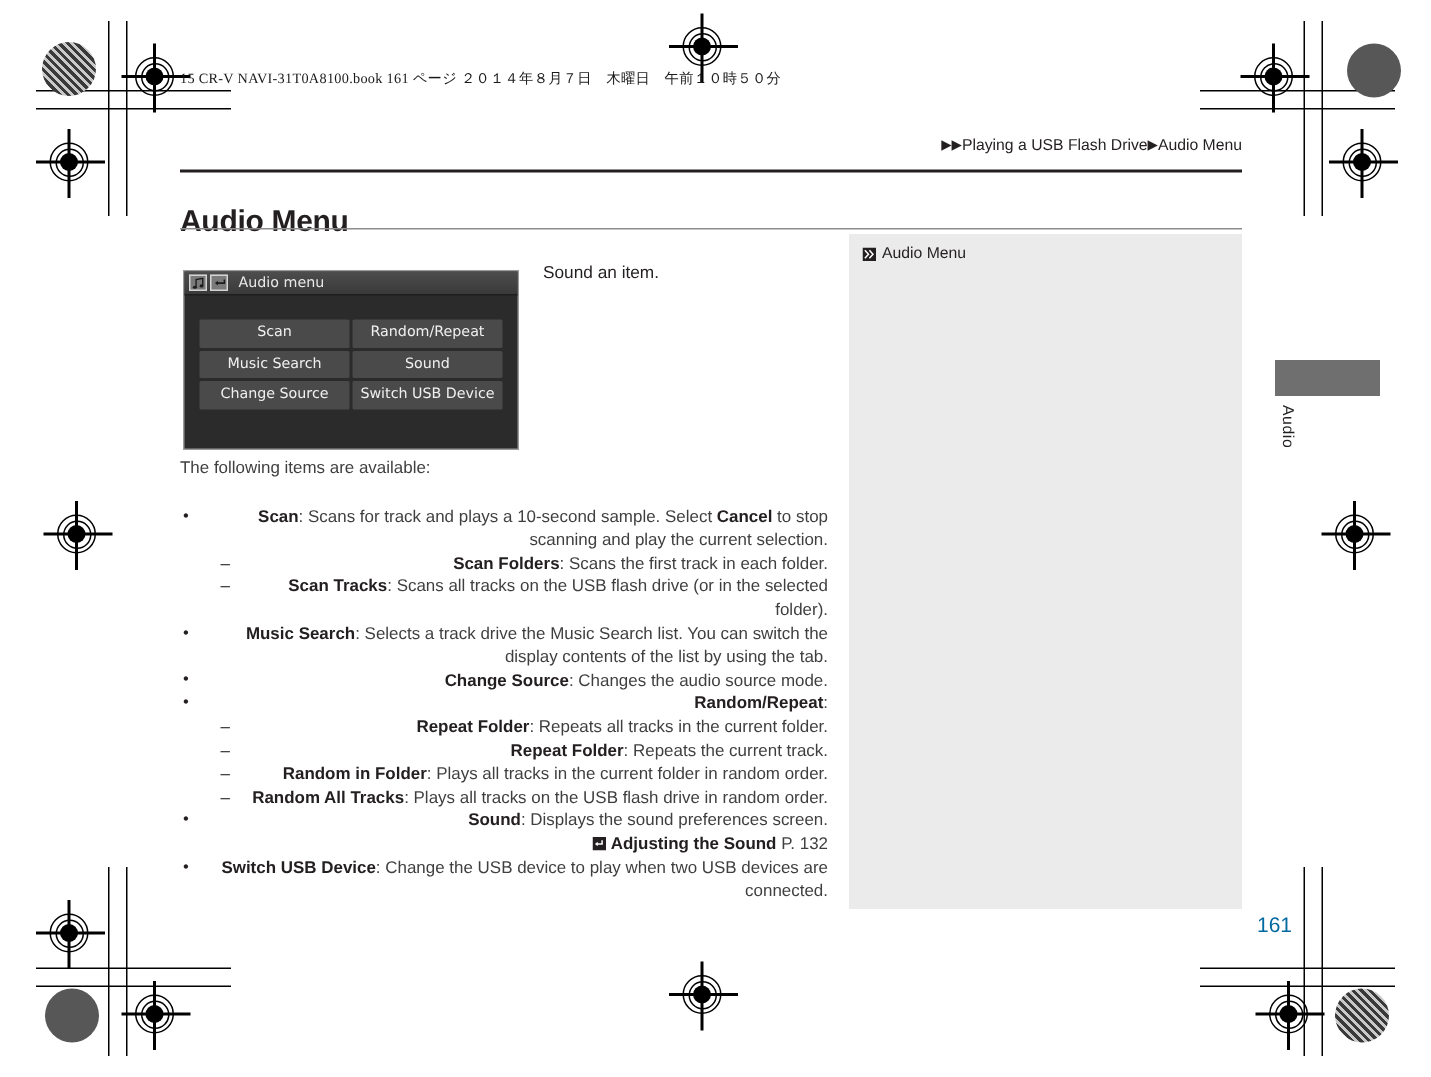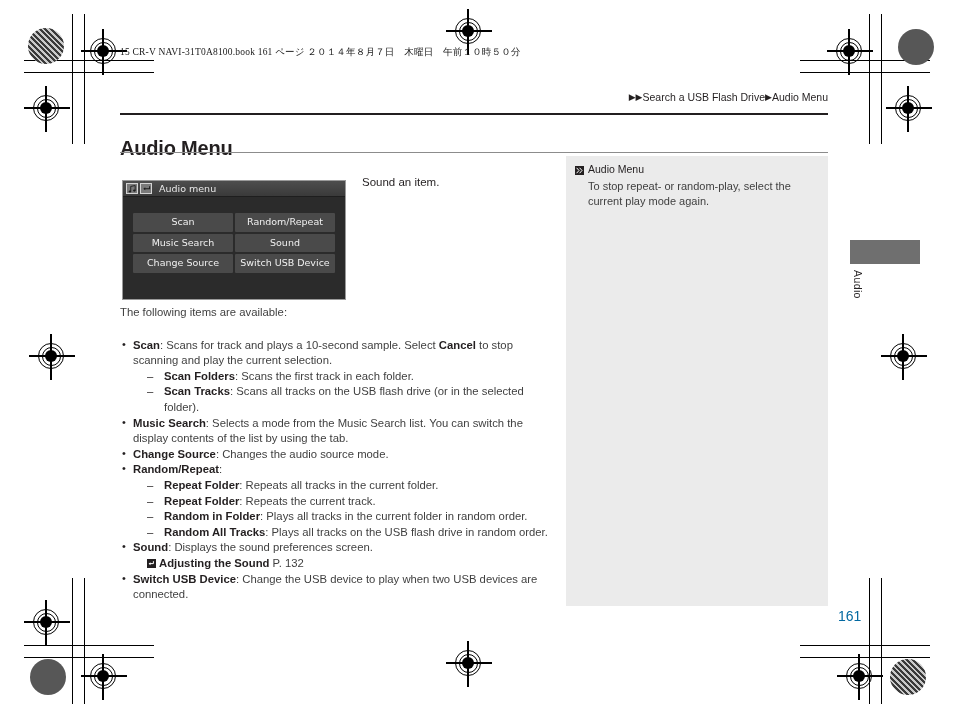--- a/index.html
+++ b/index.html
@@ -195,20 +195,21 @@
     color: #3f3f3f;
   }
   .body .lead { margin-bottom: 17px; color: #3f3f3f; }
   .body b { color: #231f20; font-weight: bold; }
 
   ul.bullets { list-style: none; margin: 0; padding: 0; }
   ul.bullets > li {
     position: relative;
     padding-left: 13px;
     margin-bottom: 0;
+    text-align: right;
   }
   ul.bullets > li::before {
     content: "\2022";
     position: absolute;
     left: 2px; top: -1px;
     font-size: 11px;
     color: #231f20;
   }
   ul.sub { list-style: none; margin: 0; padding: 0; }
   ul.sub > li {
@@ -366,21 +367,21 @@
       <div class="dot"></div>
   </div>
   <div class="reg" style="left:890px; top:343px;">
     <div class="ring"></div>
       <div class="dot"></div>
   </div>
 
   <div class="bookline">15 CR-V NAVI-31T0A8100.book   161 ページ   ２０１４年８月７日　木曜日　午前１０時５０分</div>
 
   <div class="breadcrumb">
-    <span class="tri">▶</span><span class="tri">▶</span><span>Search a USB Flash Drive</span><span class="tri">▶</span><span>Audio Menu</span>
+    <span class="tri">▶</span><span class="tri">▶</span><span>Playing a USB Flash Drive</span><span class="tri">▶</span><span>Audio Menu</span>
   </div>
 
   <div class="rule"></div>
 
   <h1 class="page-title">Audio Menu</h1>
   <div class="title-rule"></div>
 
 
   <div class="screen">
     <div class="screen-titlebar">
@@ -424,21 +425,21 @@
           <li>
             <b>Scan Folders</b><span>: Scans the first track in each folder.</span>
           </li>
           <li>
             <b>Scan Tracks</b><span>: Scans all tracks on the USB flash drive (or in the selected folder).</span>
           </li>
         </ul>
       </li>
 
       <li>
-        <b>Music Search</b><span>: Selects a mode from the Music Search list. You can switch the display contents of the list by using the tab.</span>
+        <b>Music Search</b><span>: Selects a track drive the Music Search list. You can switch the display contents of the list by using the tab.</span>
       </li>
 
       <li>
         <b>Change Source</b><span>: Changes the audio source mode.</span>
       </li>
 
       <li>
         <b>Random/Repeat</b><span>:</span>
         <ul class="sub">
           <li>
@@ -481,21 +482,20 @@
     <div class="sidenote-head">
       <span class="mark">
         <svg viewBox="0 0 9 9" width="9" height="9">
           <rect x="0" y="0" width="9" height="9" fill="#231f20"></rect>
           <path d="M1.6 1.8 L4.0 4.5 L1.6 7.2" fill="none" stroke="#fff" stroke-width="1"></path>
           <path d="M4.6 1.8 L7.0 4.5 L4.6 7.2" fill="none" stroke="#fff" stroke-width="1"></path>
         </svg>
       </span>
       <span>Audio Menu</span>
     </div>
-    <div class="sidenote-body">To stop repeat- or random-play, select the current play mode again.</div>
   </aside>
 
   <div class="thumb-tab"></div>
   <div class="thumb-label">Audio</div>
 
   <div class="folio">161</div>
 
 </div>
 
 </body></html>

